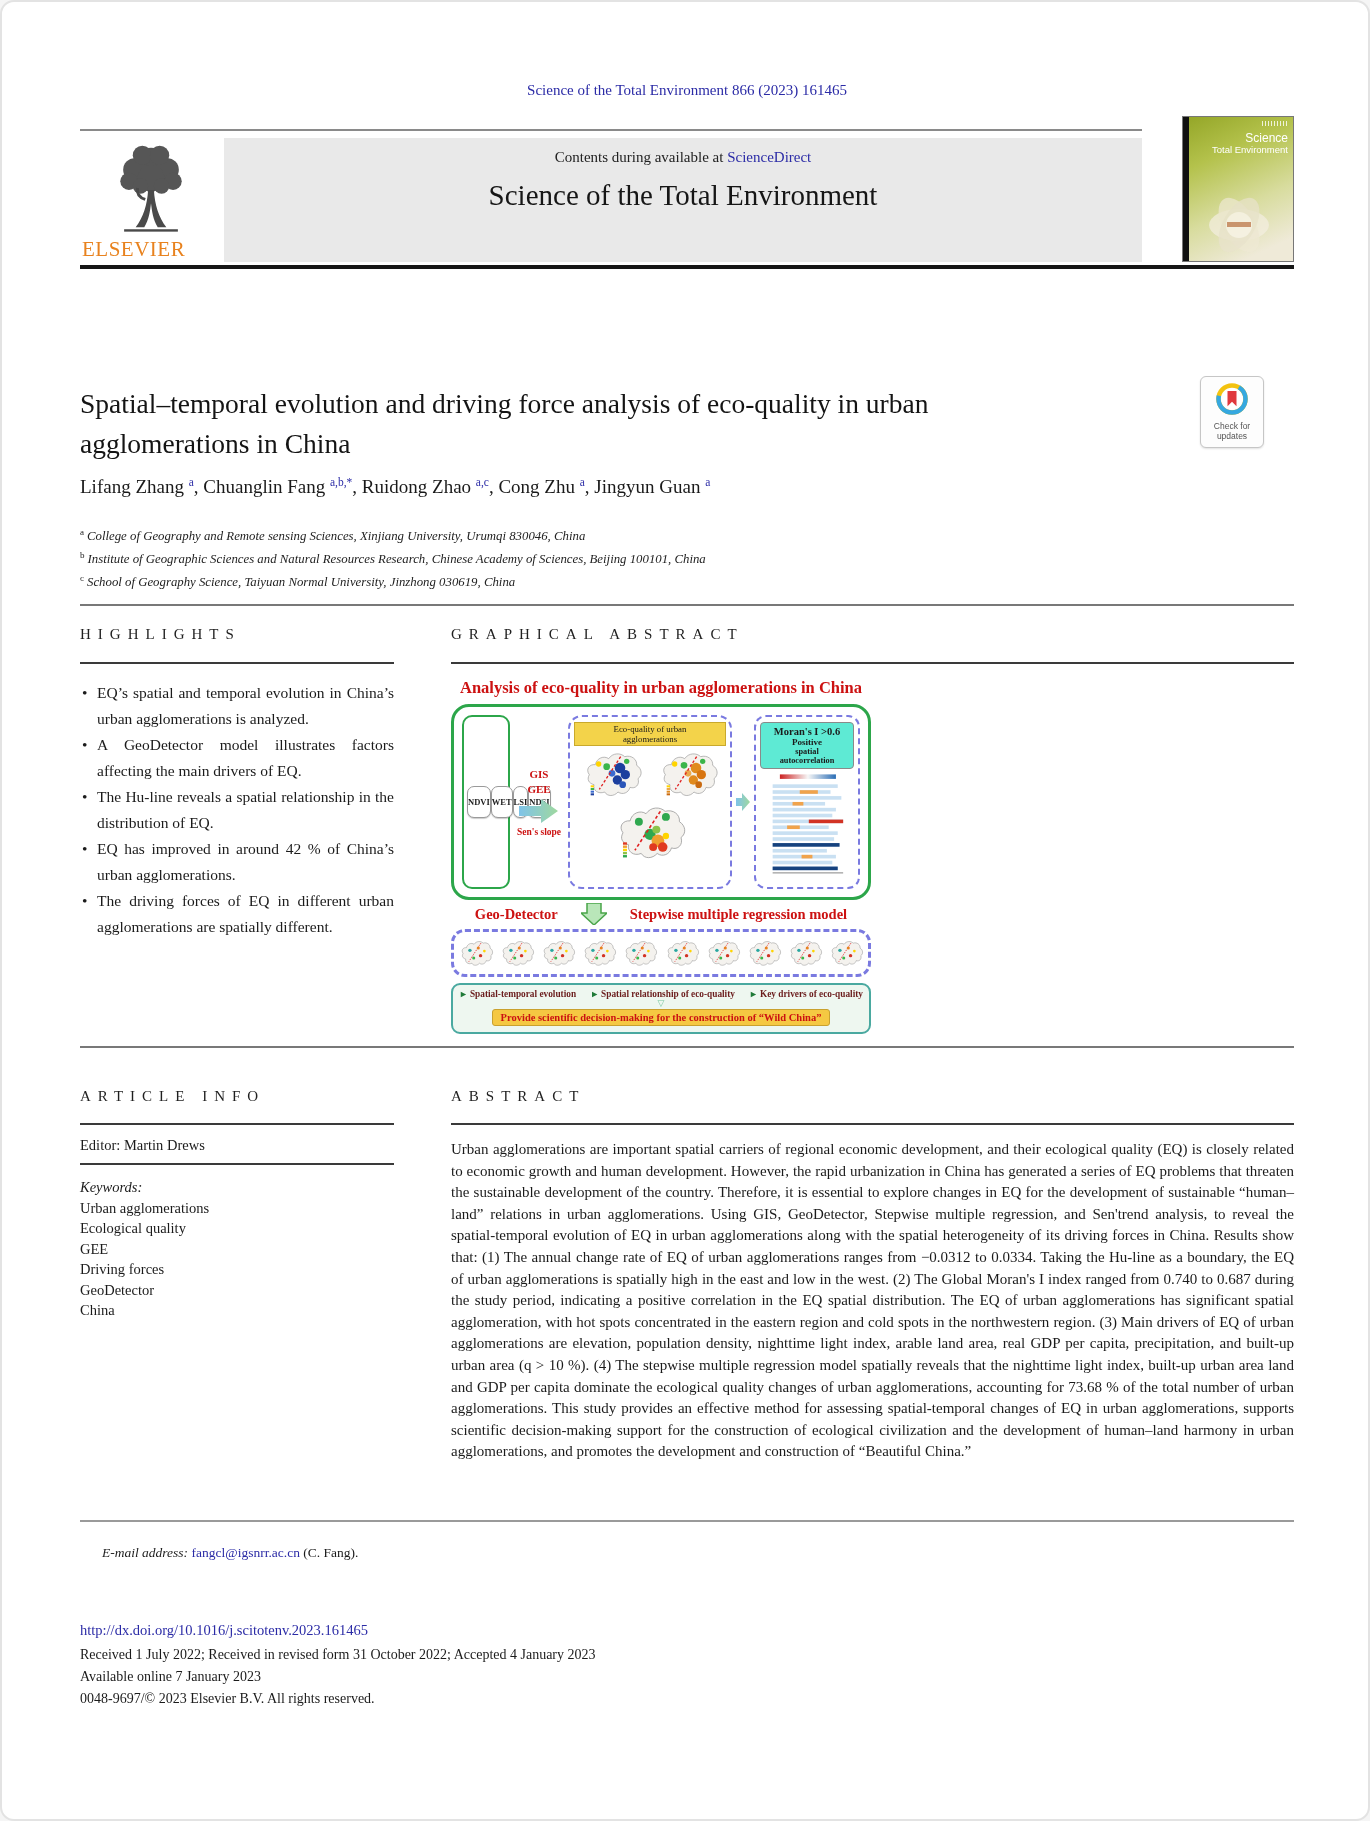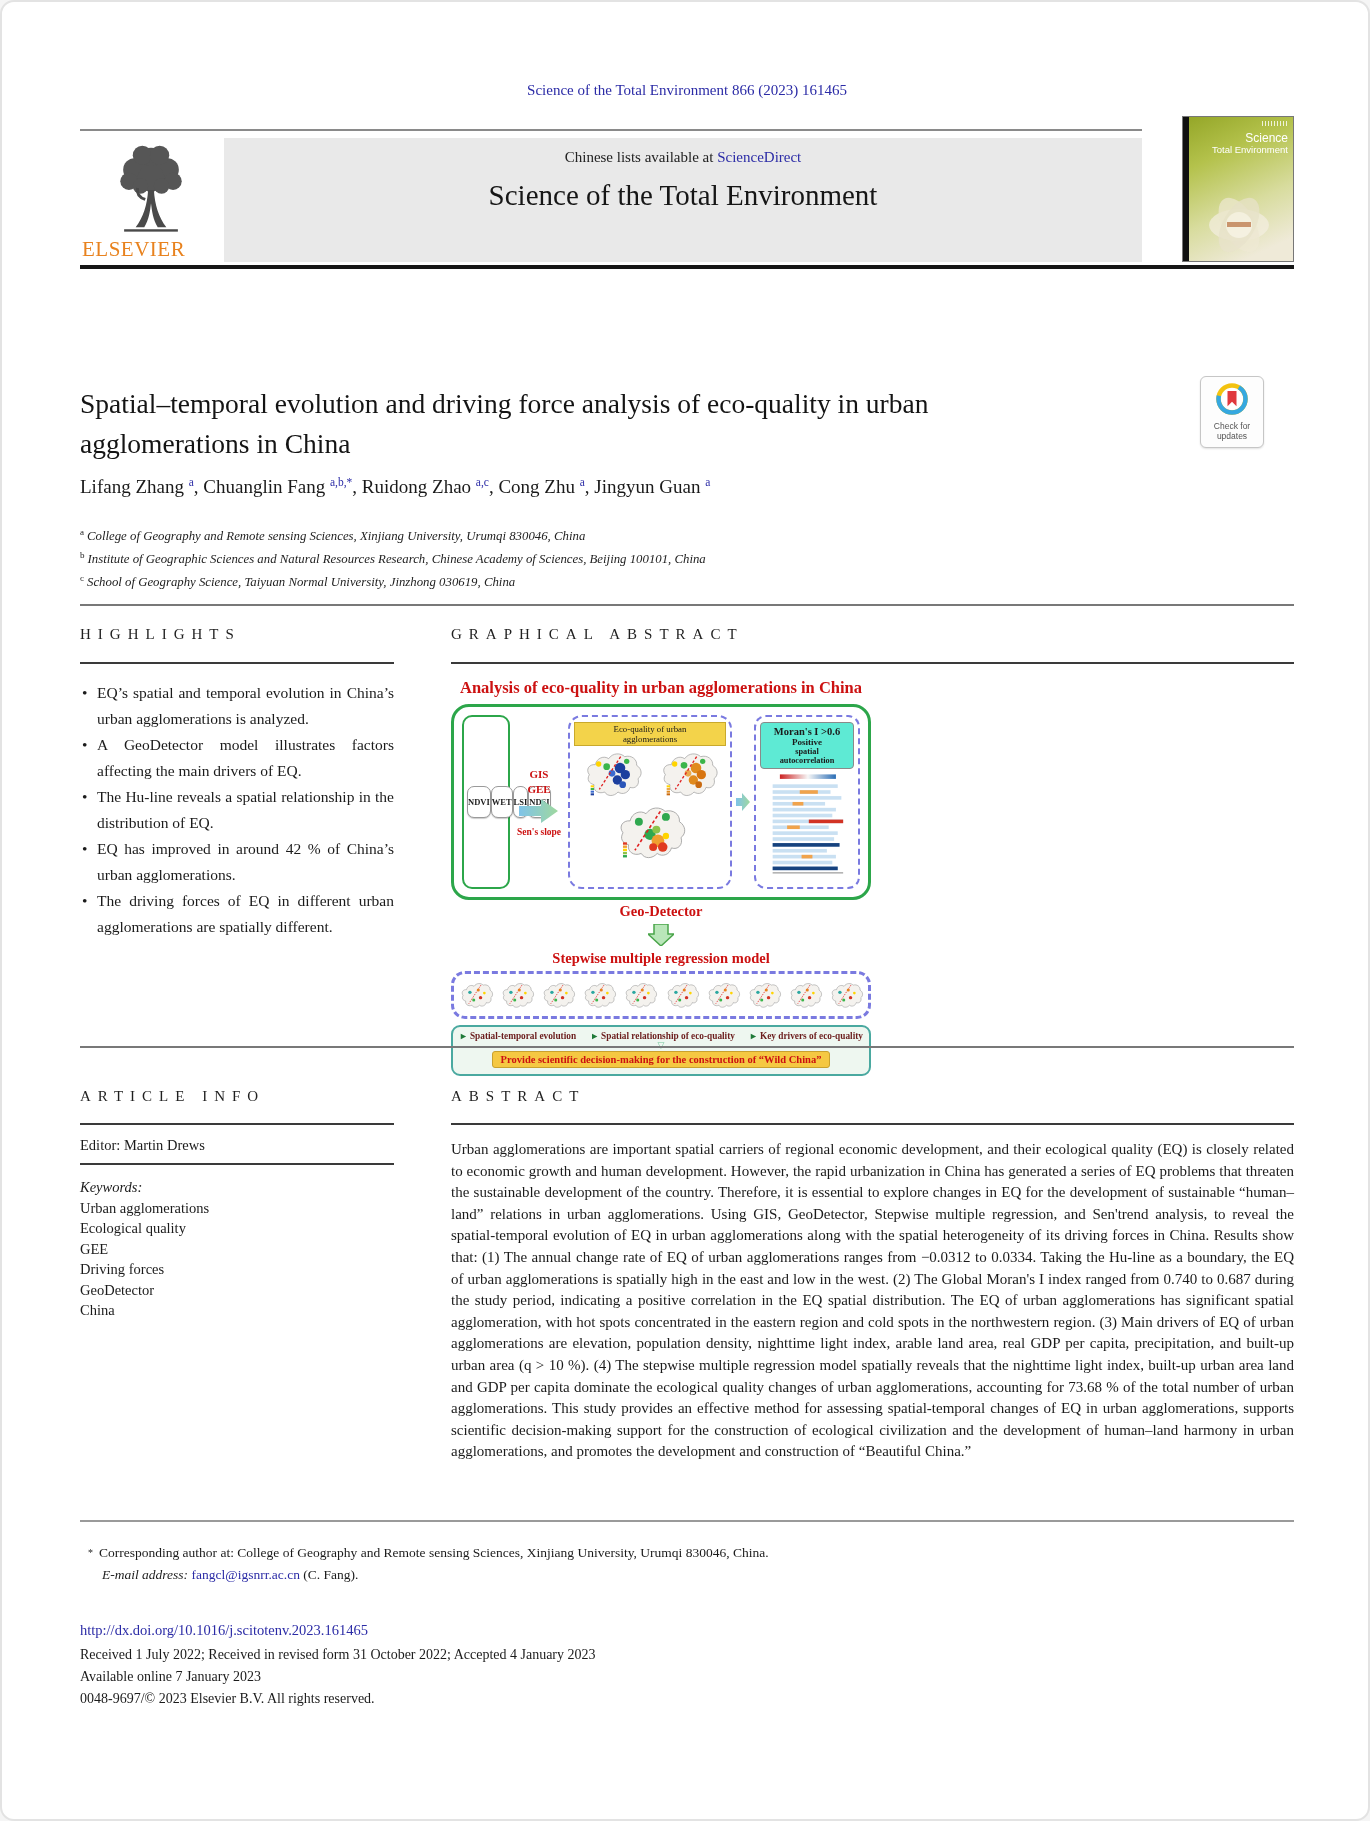--- a/index.html
+++ b/index.html
@@ -63,21 +63,21 @@
   .ga-mid{width:170px;border:2.5px dashed #7a7ae0;border-radius:14px;padding:5px 4px;text-align:center;}
   .ga-chip{display:inline-block;background:#f3d34a;border:1px solid #c9a92c;font-size:8.8px;font-weight:normal;padding:1px 14px;color:#1a1a1a;}
   .ga-maps-row{display:flex;justify-content:space-around;margin-top:2px;}
   .ga-map-bottom{margin-top:1px;}
   .ga-arrow2{width:14px;display:flex;align-items:center;}
   .ga-right{width:106px;border:2.5px dashed #7a7ae0;border-radius:12px;padding:5px 4px;text-align:center;}
   .moran-box{background:#5eead4;border:1px solid #8a8a8a;border-radius:4px;padding:3px 11px;}
   .moran-l1{font-size:10.5px;font-weight:bold;}
   .moran-l2{font-size:9px;font-weight:bold;}
   .moran-l3{font-size:8.3px;font-weight:bold;}
-  .ga-georow{margin-top:3px;display:flex;align-items:center;justify-content:center;gap:4px;flex-direction:column;}
+  .ga-georow{margin-top:3px;display:flex;align-items:center;justify-content:center;gap:23px;}
   .ga-red-label{color:#cc1111;font-weight:bold;font-size:14.5px;}
   .ga-dashedrow{margin-top:4px;border:3px dashed #7a7ae0;border-radius:14px;padding:4px 3px;display:flex;gap:1px;justify-content:space-between;}
   .ga-tealbox{margin-top:6px;border:2px solid #4aa9a0;background:#eef7f0;border-radius:9px;padding:4px 4px 6px 4px;text-align:center;}
   .ga-outs{display:flex;justify-content:space-between;white-space:nowrap;padding:0 2px;}
   .ga-out-item{font-size:9.3px;font-weight:bold;color:#6b1d1d;}
   .ga-out-arrow{color:#1f7a38;font-size:9px;margin-right:2px;}
   .ga-downchev{color:#7ac9a0;font-size:9px;line-height:8px;}
   .ga-conclusion{display:inline-block;background:#f5c842;border:1px solid #c9a12e;border-radius:3px;
                  font-size:10.5px;font-weight:bold;color:#cc1111;padding:2px 8px;margin-top:1px;}
   
@@ -152,21 +152,21 @@
       </g>
       <path d="M47,54 C46,70 42,82 34,93 L43,93 C48,85 49,76 50,68 C51,76 52,85 57,93 L66,93 C58,82 54,70 53,54 Z" fill="#4a4a4a"></path>
       <path d="M44,64 C38,62 35,58 36,52" stroke="#4a4a4a" stroke-width="3" fill="none"></path>
       <rect x="22" y="95" width="56" height="2.5" fill="#4a4a4a"></rect>
     </svg>
     <div class="elsevier-word">ELSEVIER</div>
   </div>
 
   <div class="abs" id="graybox">
     <div class="contents-line">
-      <span>Chinese lists available at </span><a class="blue" href="#">ScienceDirect</a>
+      <span>Contents during available at </span><a class="blue" href="#">ScienceDirect</a>
     </div>
     <div class="journal-title">Science of the Total Environment</div>
   </div>
 
   <div class="abs" id="cover">
     <div class="cover-strip"></div>
     <div class="cover-code"></div>
     <div class="cover-title">
       <div class="l1">Science</div>
       <div class="l2">Total Environment</div>
@@ -417,21 +417,20 @@
     <div>GeoDetector</div>
     <div>China</div>
   </div>
 
   <div class="abs sec-head" id="ab-head">ABSTRACT</div>
   <div class="abs" id="ab-rule"></div>
   <div class="abs" id="ab-text">Urban agglomerations are important spatial carriers of regional economic development, and their ecological quality (EQ) is closely related to economic growth and human development. However, the rapid urbanization in China has generated a series of EQ problems that threaten the sustainable development of the country. Therefore, it is essential to explore changes in EQ for the development of sustainable “human–land” relations in urban agglomerations. Using GIS, GeoDetector, Stepwise multiple regression, and Sen'trend analysis, to reveal the spatial-temporal evolution of EQ in urban agglomerations along with the spatial heterogeneity of its driving forces in China. Results show that: (1) The annual change rate of EQ of urban agglomerations ranges from −0.0312 to 0.0334. Taking the Hu-line as a boundary, the EQ of urban agglomerations is spatially high in the east and low in the west. (2) The Global Moran's I index ranged from 0.740 to 0.687 during the study period, indicating a positive correlation in the EQ spatial distribution. The EQ of urban agglomerations has significant spatial agglomeration, with hot spots concentrated in the eastern region and cold spots in the northwestern region. (3) Main drivers of EQ of urban agglomerations are elevation, population density, nighttime light index, arable land area, real GDP per capita, precipitation, and built-up urban area (q &gt; 10 %). (4) The stepwise multiple regression model spatially reveals that the nighttime light index, built-up urban area land and GDP per capita dominate the ecological quality changes of urban agglomerations, accounting for 73.68 % of the total number of urban agglomerations. This study provides an effective method for assessing spatial-temporal changes of EQ in urban agglomerations, supports scientific decision-making support for the construction of ecological civilization and the development of human–land harmony in urban agglomerations, and promotes the development and construction of “Beautiful China.”</div>
 
   <div class="abs" id="divider3"></div>
   <div class="abs" id="footnote">
-    <div><span class="fn-star">*</span><span>Corresponding author at: College of Geography and Remote sensing Sciences, Xinjiang University, Urumqi 830046, China.</span></div>
     <div class="fn-line2">
       <span class="em-label">E-mail address:</span>
       <a class="blue" href="#">fangcl@igsnrr.ac.cn</a><span> (C. Fang).</span>
     </div>
   </div>
   <a class="abs" id="doi" href="#">http://dx.doi.org/10.1016/j.scitotenv.2023.161465</a>
   <div class="abs" id="history">Received 1 July 2022; Received in revised form 31 October 2022; Accepted 4 January 2023</div>
   <div class="abs" id="available">Available online 7 January 2023</div>
   <div class="abs" id="copyright">0048-9697/© 2023 Elsevier B.V. All rights reserved.</div>
 

